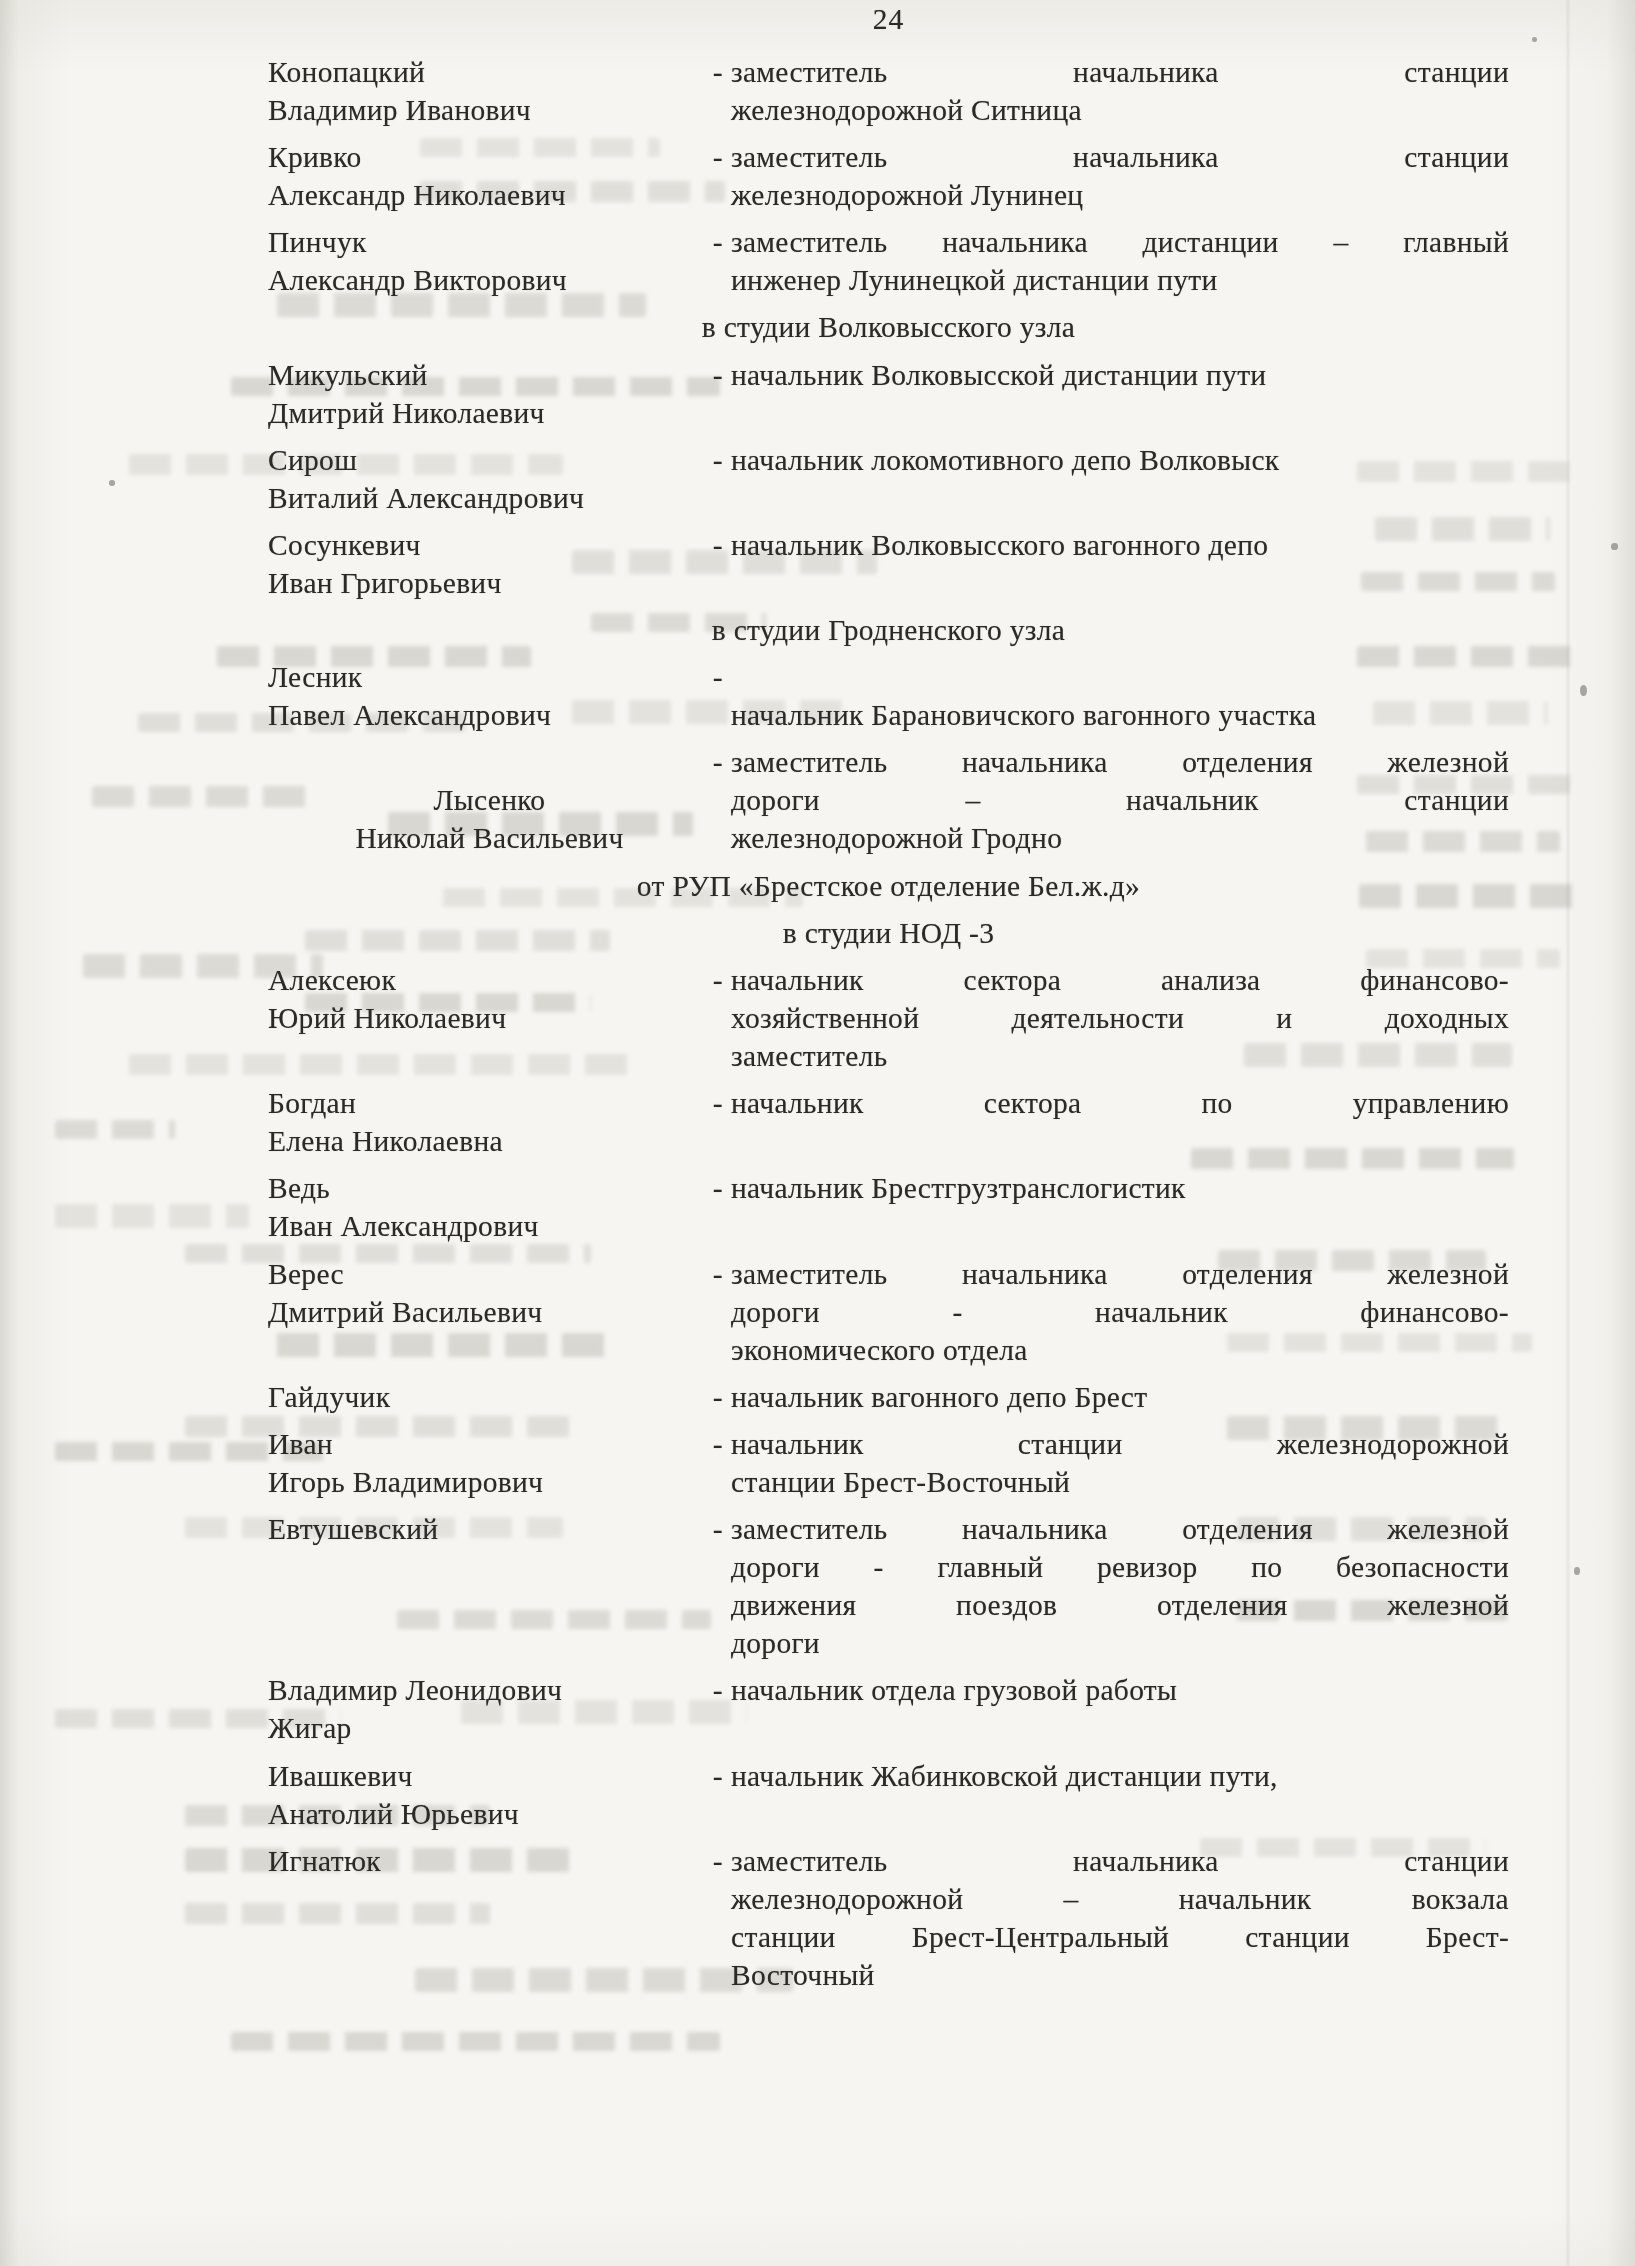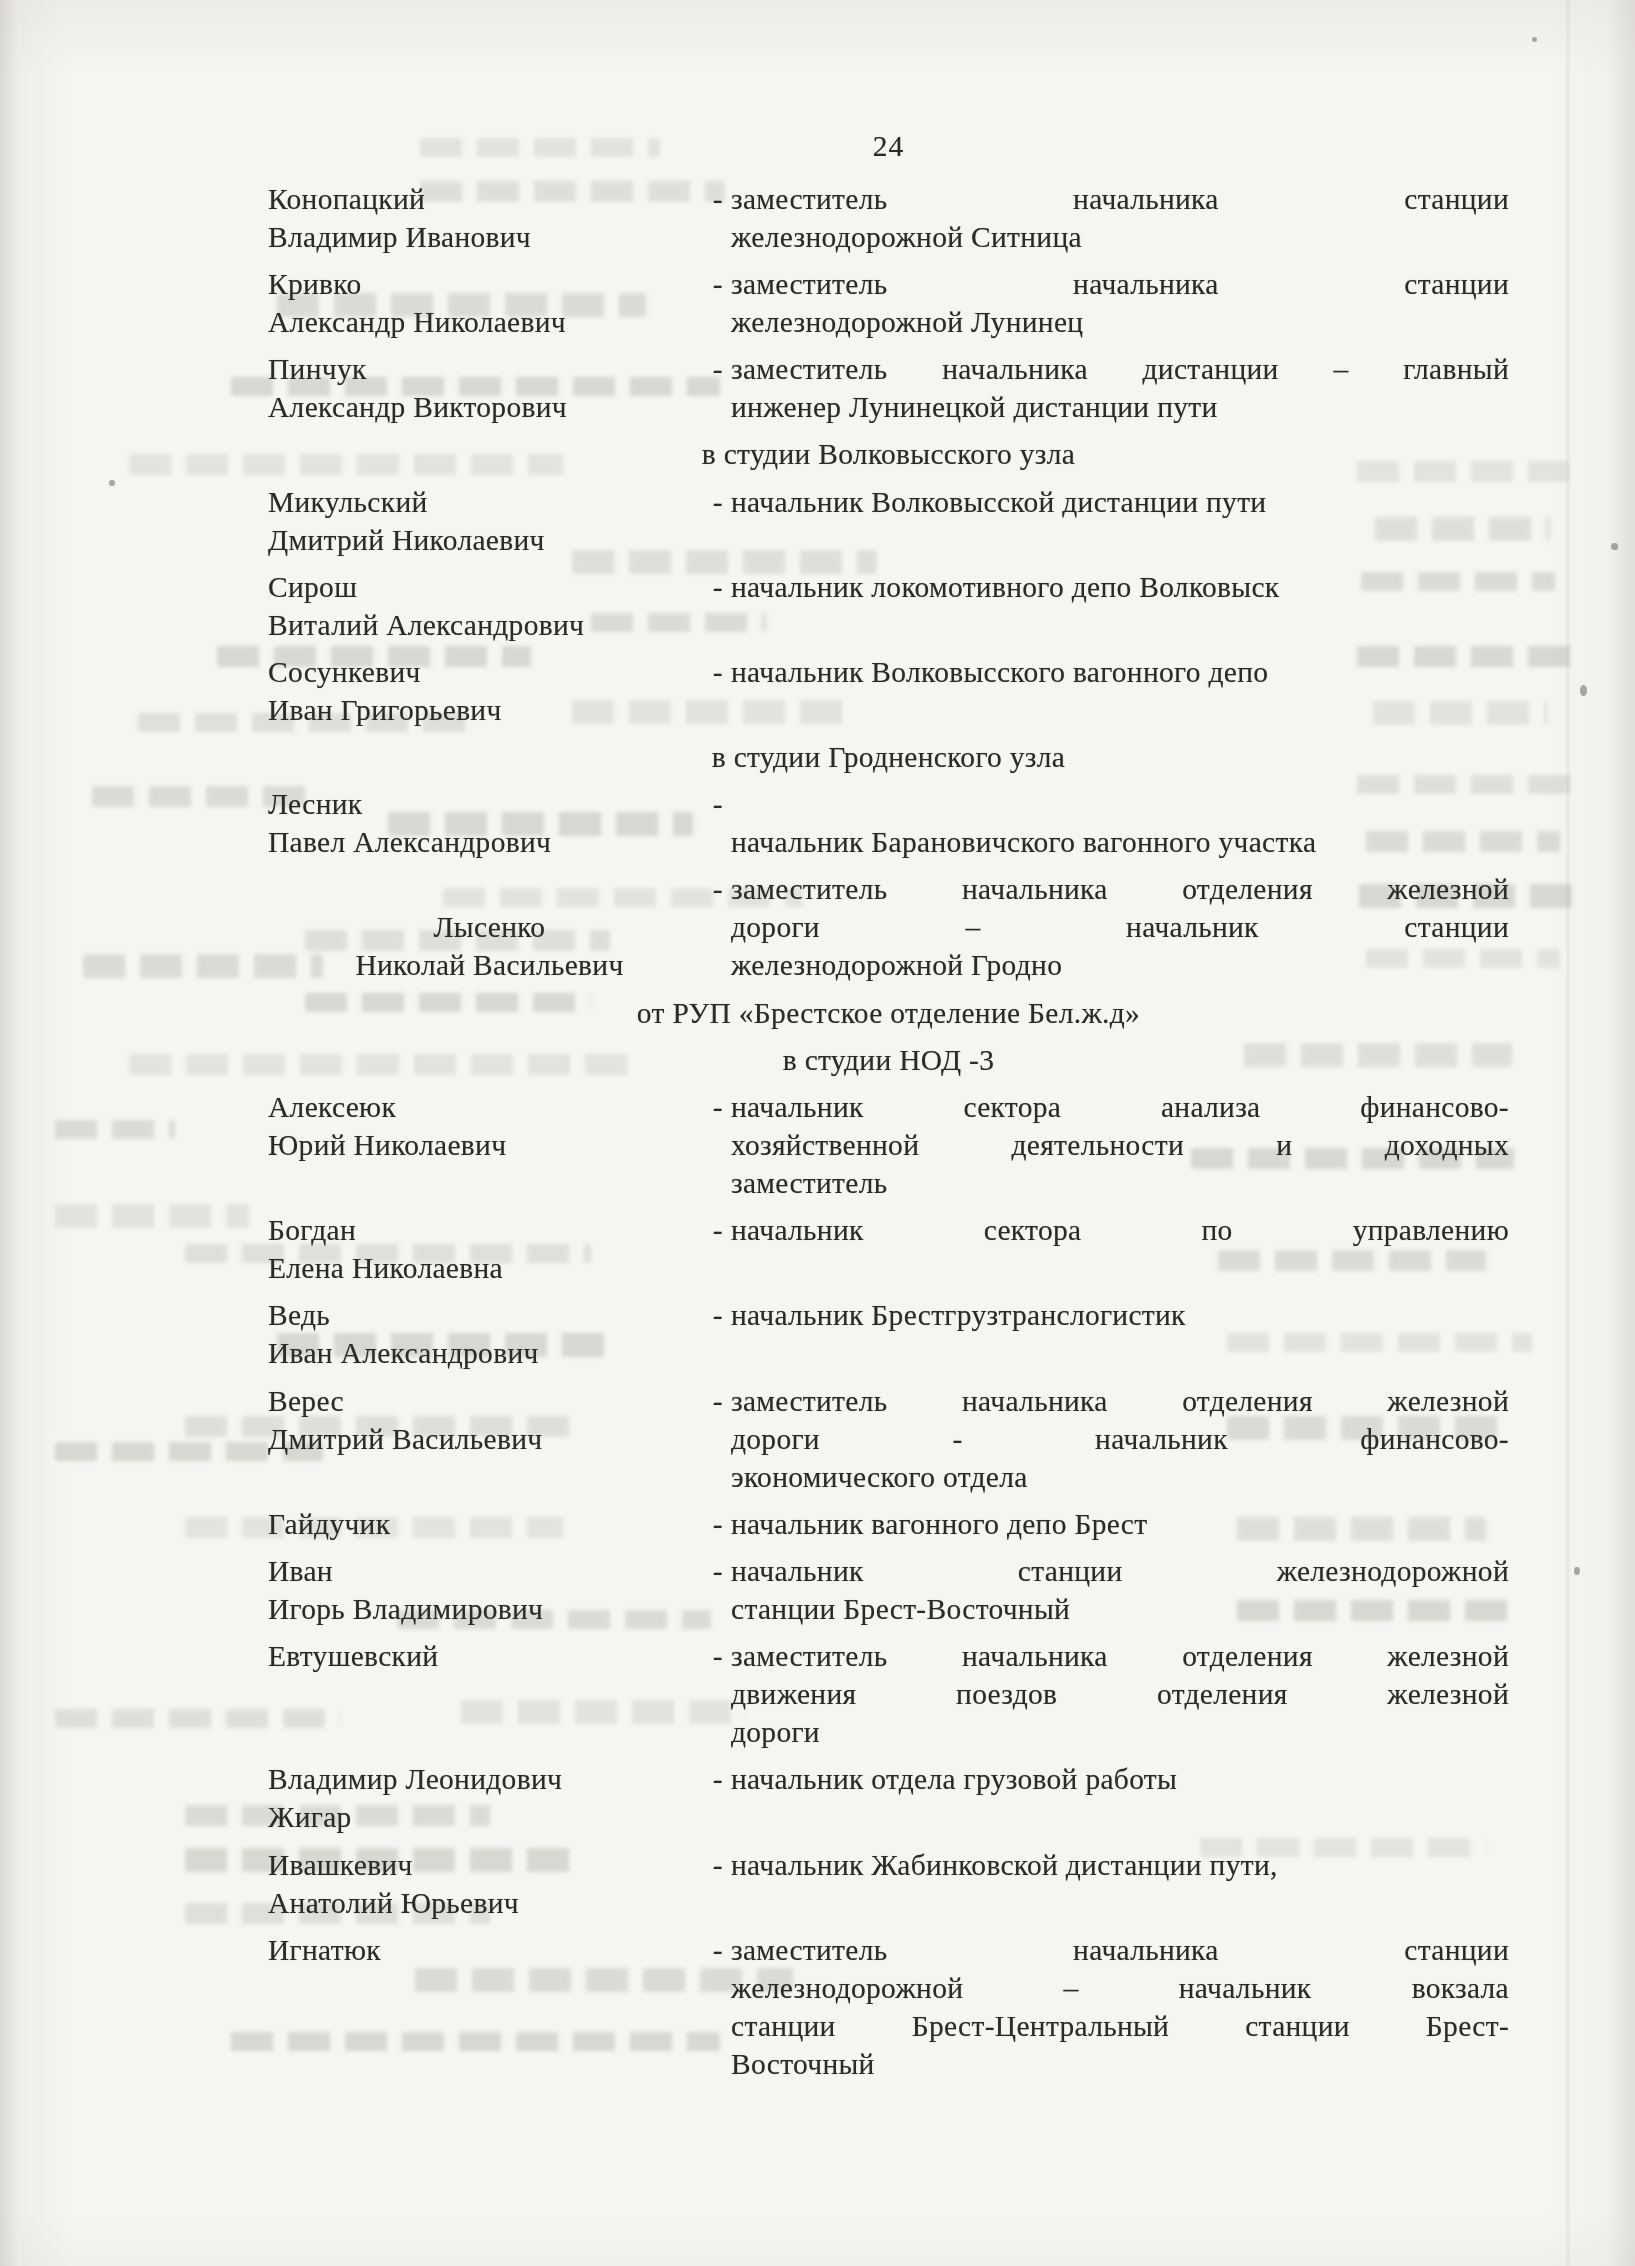--- a/index.html
+++ b/index.html
@@ -17,21 +17,20 @@
       linear-gradient(180deg, rgba(214,211,203,.28) 0px, rgba(246,245,241,0) 74px),
       linear-gradient(0deg, rgba(214,211,203,.18) 0px, rgba(246,245,241,0) 55px),
       #f6f5f1;
   }
   .edge-line{
     position:absolute;left:1567px;top:0;width:1.8px;height:100%;
     background:rgba(150,148,140,.20);filter:blur(0.9px);
   }
   .content{
     position:absolute;left:268px;top:0;width:1241px;
-    padding-top:127px;
     filter:blur(0.3px);
     text-shadow:0 0 0.9px rgba(60,58,52,.45);
   }
   .page-number{
     text-align:center;
     font-size:29.5px;line-height:38px;
     letter-spacing:0.9px;
     margin-bottom:14.8px;
   }
   .section-header{
@@ -276,20 +275,21 @@
             <div class="pos-line">станции Брест-Восточный</div>
           </div>
   </div>
         <div class="entry">
     <div class="name-col">
       <div class="name-line">Евтушевский</div>
     </div>
     <div class="pos-col">
       <span class="dash">-</span>
     <div class="pos-line stretch">заместитель начальника отделения железной</div>
+            <div class="pos-line stretch">дороги - главный ревизор по безопасности</div>
             <div class="pos-line stretch">движения поездов отделения железной</div>
             <div class="pos-line">дороги</div>
           </div>
   </div>
         <div class="entry">
     <div class="name-col">
       <div class="name-line">Владимир Леонидович</div>
       <div class="name-line">Жигар</div>
     </div>
     <div class="pos-col">

